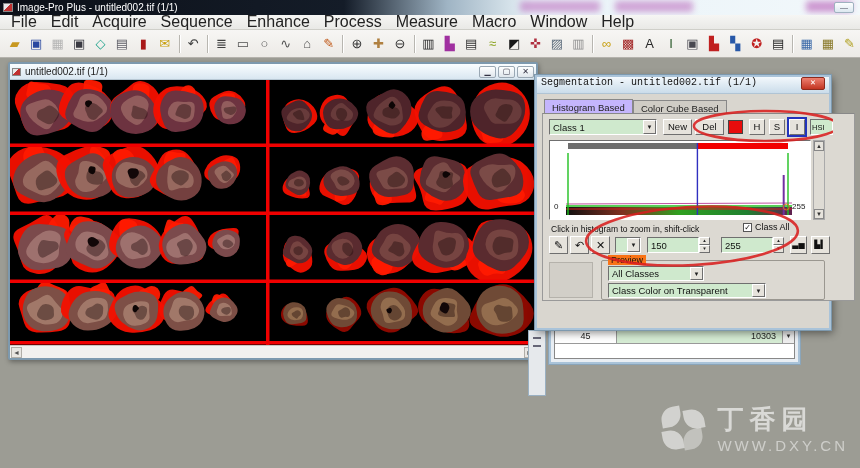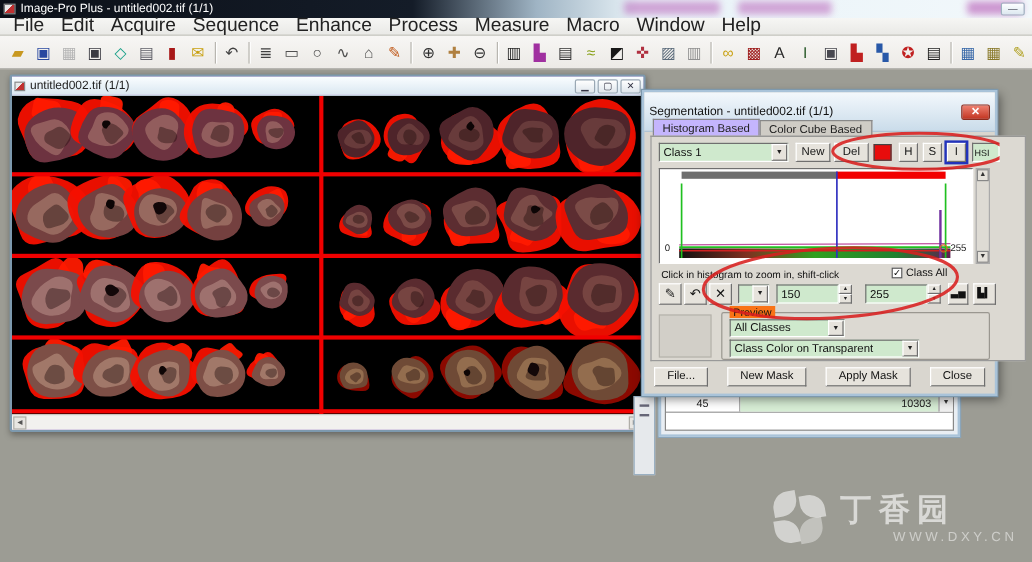--- a/index.html
+++ b/index.html
@@ -26,21 +26,21 @@
   .imgwin { position:absolute; left:8px; top:62px; width:530px; height:298px; background:#f0abfc; border:2px solid #7d99ae; border-radius:2px; box-shadow:1px 2px 5px rgba(0,0,0,.35); }
   .imgwin-title { height:16px; background:linear-gradient(#fafdff,#d9e7f1); display:flex; align-items:center; padding:0 2px; border-bottom:1px solid #b8c8d4; }
   .imgwin-title .txt { font-size:10px; color:#222; flex:1; }
   .wbtn { width:17px; height:12px; margin-left:2px; background:linear-gradient(#ffffff,#dfe6ec); border:1px solid #9aa8b4; border-radius:2px; font-size:8px; line-height:10px; text-align:center; color:#334; }
   .imgcontent { position:relative; width:526px; height:265px; background:#000; overflow:hidden; }
   .hscroll { height:13px; background:#f2f1ef; border-top:1px solid #c8c6c0; display:flex; align-items:center; justify-content:space-between; padding:0 1px; }
   .harrow { width:11px; height:11px; background:#e8e6e2; border:1px solid #b0aea8; font-size:7px; text-align:center; line-height:10px; color:#555; }
 
   
   .dialog { position:absolute; left:535px; top:75px; width:296px; height:255px; background:#d9d6cf; border:2px solid #a9c3d9; box-shadow:0 0 0 1px #7d99ae, 2px 3px 8px rgba(0,0,0,.45); z-index:30; }
-  .dlg-title { height:17px; background:linear-gradient(#f3f8fc,#cadcea); display:flex; align-items:center; padding:16px 4px; border-bottom:1px solid #b0c4d4; }
+  .dlg-title { height:17px; background:linear-gradient(#f3f8fc,#cadcea); display:flex; align-items:flex-start; padding:0 4px; border-bottom:1px solid #b0c4d4;font-family:Liberation Mono, monospace; }
   .dlg-title .txt { flex:1; font-size:10px; color:#111; }
   .dlg-close { width:24px; height:13px; background:linear-gradient(#ee8070,#c23522); border:1px solid #8d2a1c; border-radius:2px; color:#fff; font-size:9px; line-height:11px; text-align:center; font-weight:bold; }
   .tabs { position:absolute; left:7px; top:23px; display:flex; }
   .tab { font-size:9.5px; padding:2px 7px 1px; border:1px solid #888; border-bottom:none; background:#cfccc5; color:#222; }
   .tab.active { background:#c4b5fd; position:relative; top:-1px; padding-bottom:2px; font-weight:normal; }
   .tabpane { position:absolute; left:5px; top:36px; width:313px; height:188px; border:1px solid #999; border-top:1px solid #888; background:#dcd9d2; }
 
   .btn3d { background:#e6e3dc; border:1px solid; border-color:#ffffff #6f6f6f #6f6f6f #ffffff; font-size:9.5px; color:#111; text-align:center; }
   .greenfield { background:#cfe9cd; border:1px solid; border-color:#6f6f6f #ffffff #ffffff #6f6f6f; font-size:9.5px; color:#111; }
   .combo { display:flex; align-items:center; }
@@ -81,21 +81,21 @@
   .tcell2 { flex:1; background:#d6ecd4; font-size:9px; text-align:right; padding-right:6px; color:#222; line-height:14px; }
   .tdrop { width:12px; border-left:1px solid #999; font-size:6px; text-align:center; line-height:14px; color:#333; background:#eee; }
   .leftstrip { position:absolute; left:528px; top:330px; width:18px; height:66px; background:#e6e9ec; border:1px solid #9ab0c2; z-index:5; }
   .leftstrip i { display:block; width:8px; height:2px; background:#667; margin:6px auto 0; }
 
   
   .watermark { position:absolute; right:12px; bottom:14px; display:flex; align-items:center; color:rgba(255,255,255,.62); z-index:50; }
   .wm-flower { width:46px; height:46px; position:relative; margin-right:12px; }
   .wm-flower i { position:absolute; width:20px; height:20px; background:rgba(255,255,255,.55); border-radius:65% 0 65% 0; }
   .wm-text .cn { font-size:26px; letter-spacing:6px; font-weight:bold; }
-  .wm-text .url { font-size:11px; letter-spacing:3px; color:rgba(255,255,255,.5);margin-left:44px; }
+  .wm-text .url { font-size:15px; letter-spacing:3px; color:rgba(255,255,255,.5); }
 </style>
 </head>
 <body>
 
 <div class="titlebar">
   <span class="appicon"></span>
   <span class="txt">Image-Pro Plus - untitled002.tif (1/1)</span>
   <span class="censor" style="left:520px;width:80px;"></span>
   <span class="censor" style="left:615px;width:78px;"></span>
   <span class="censor" style="left:806px;width:46px;opacity:.6;"></span>
@@ -497,26 +497,20 @@
         <span class="val">All Classes</span>
         <span class="arrowbtn">▼</span>
       </div>
       <div class="combo greenfield" style="position:absolute;left:6px;top:22px;width:158px;height:15px;">
         <span class="val">Class Color on Transparent</span>
         <span class="arrowbtn">▼</span>
       </div>
     </div>
   </div>
 
-  <div class="footer">
-    <span class="btn3d">File...</span>
-    <span class="btn3d">New Mask</span>
-    <span class="btn3d">Apply Mask</span>
-    <span class="btn3d">Close</span>
-  </div>
 
   <svg class="annot" id="annotsvg">
       <ellipse cx="229" cy="49" rx="72" ry="15" fill="none" stroke="#d81f1f" stroke-width="2.6" opacity="0.88"></ellipse>
       <ellipse cx="155" cy="159" rx="106" ry="29" fill="none" stroke="#d81f1f" stroke-width="2.6" opacity="0.88" transform="rotate(-3 155 159)"></ellipse>
     </svg>
 </div>
 
 <div class="watermark">
   <div class="wm-flower">
     <i style="left:2px;top:2px;transform:rotate(-10deg);"></i>

